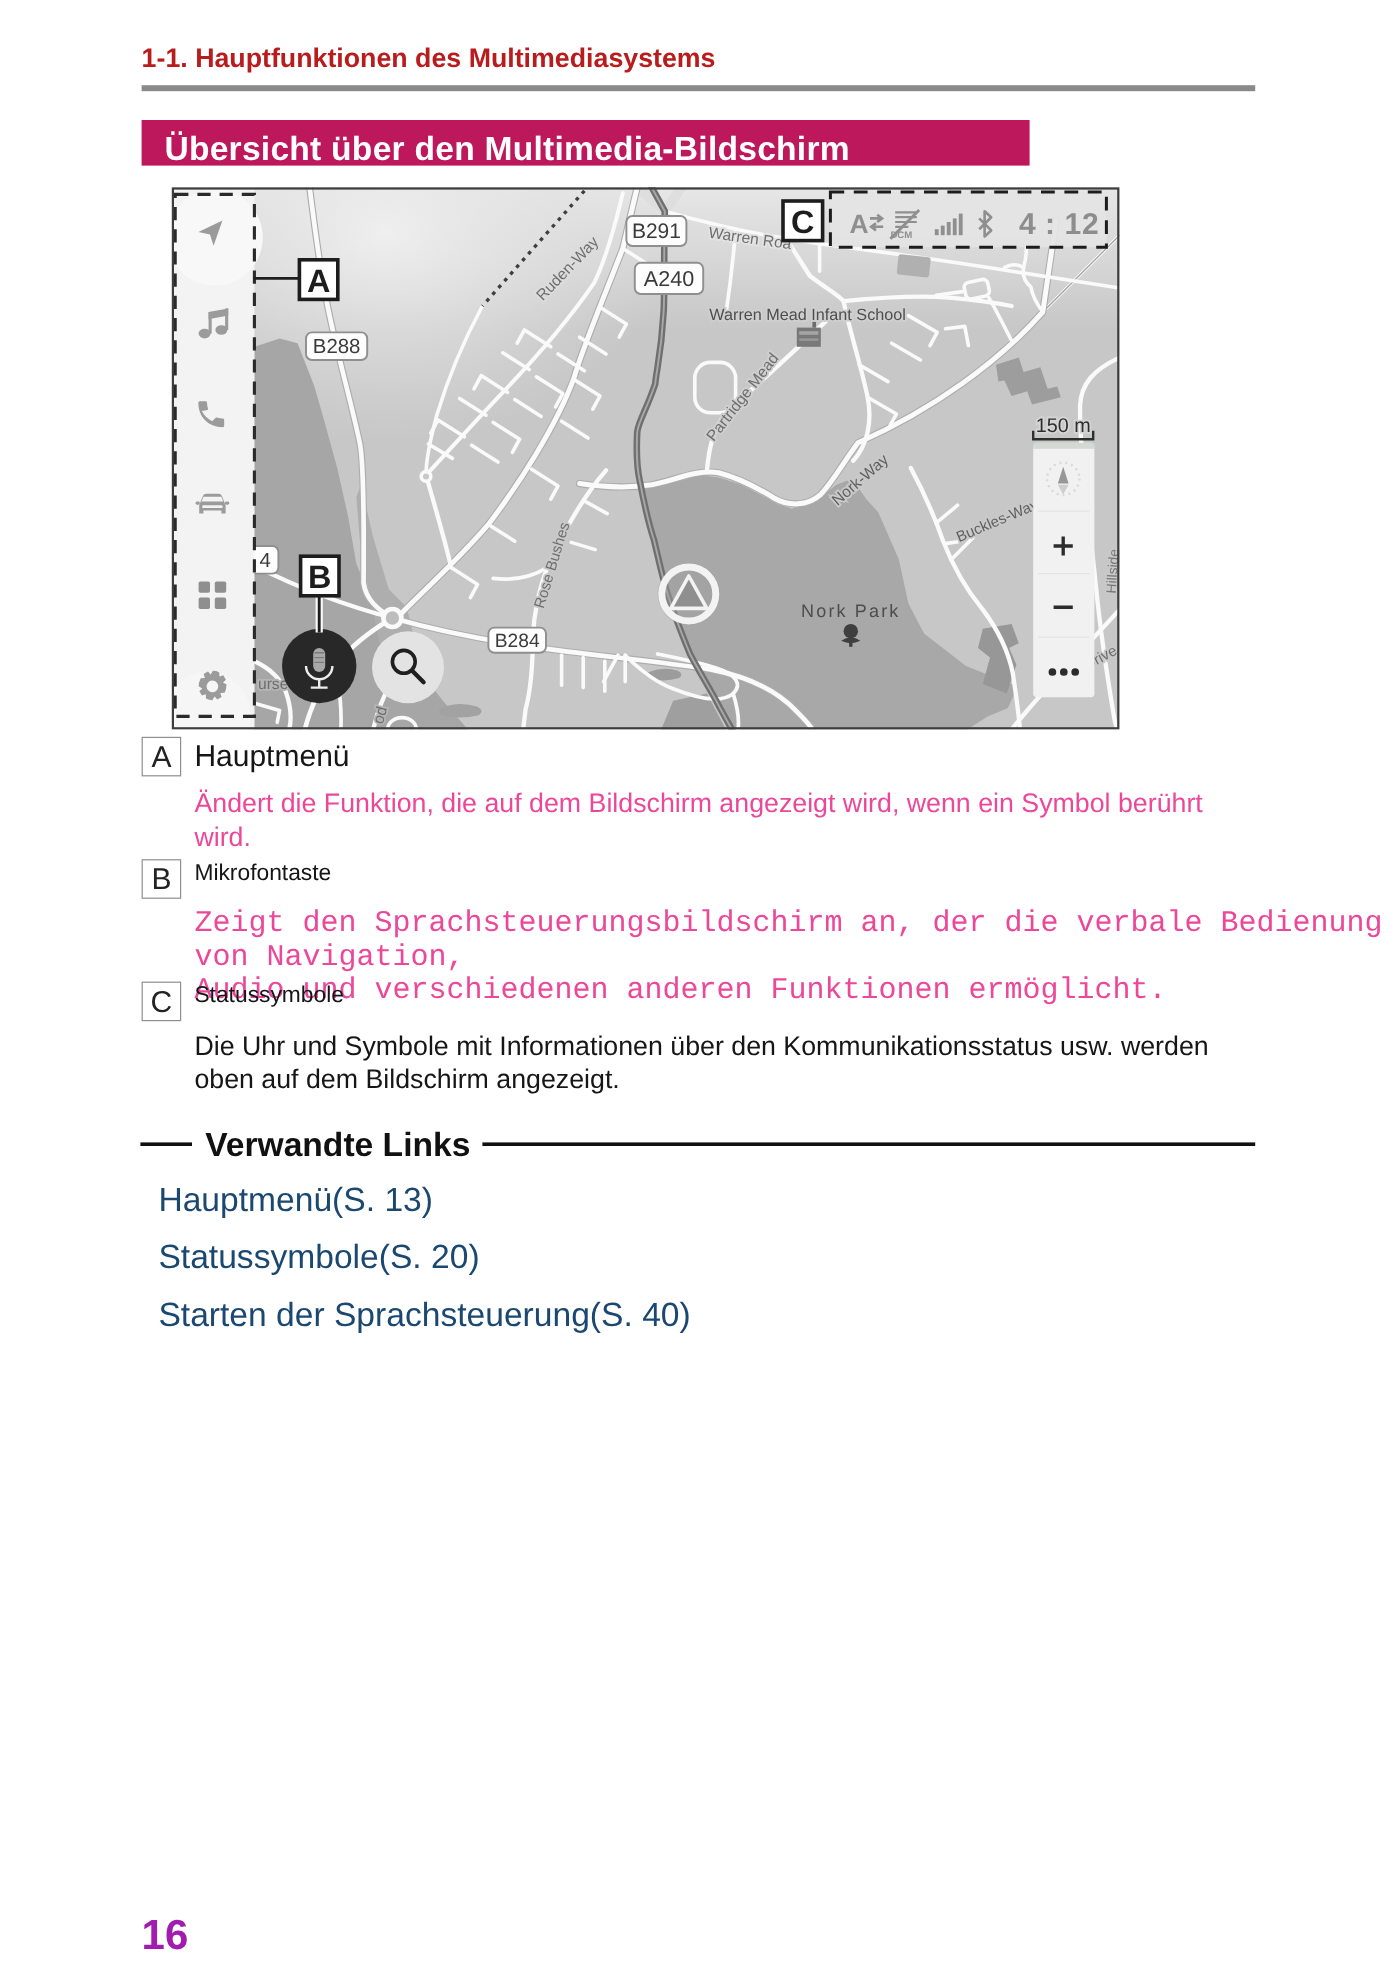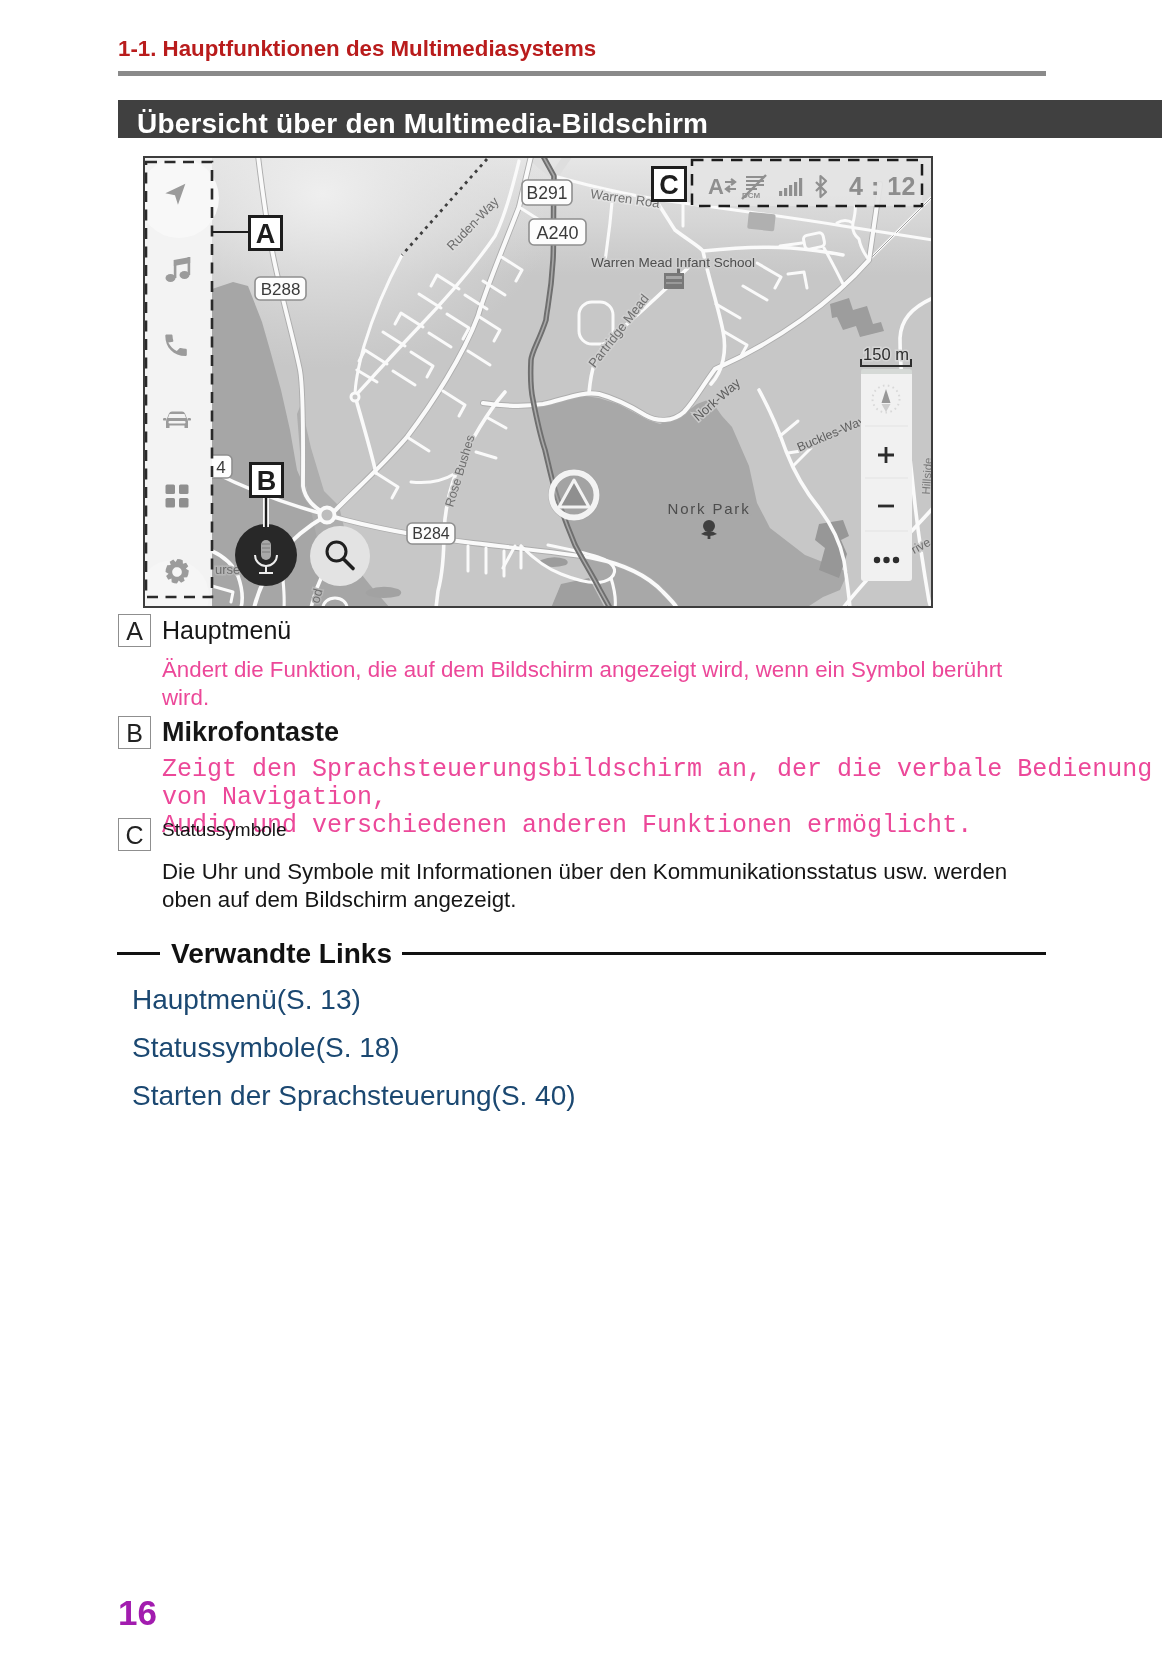--- a/index.html
+++ b/index.html
@@ -9,21 +9,21 @@
   *{-webkit-font-smoothing:antialiased;}
   .abs{position:absolute;}
 </style>
 </head>
 <body>
 
 <div class="abs" style="left:118px;top:36px;font-size:22.3px;font-weight:bold;color:#b91c1c;">1-1. Hauptfunktionen des Multimediasystems</div>
 
 <div class="abs" style="left:118px;top:71px;width:928px;height:5px;background:#8a8a8a;"></div>
 
-<div class="abs" style="left:118px;top:100px;width:1044px;height:38px;background:#404040;">
+<div class="abs" style="left:118px;top:100px;width:740px;height:38px;background:#be185d;">
   <span style="position:absolute;left:19px;top:8px;font-size:28px;font-weight:bold;color:#ffffff;letter-spacing:0.2px;">Übersicht über den Multimedia-Bildschirm</span>
 </div>
 
 <div class="abs" style="left:143px;top:156px;">
 <svg width="790" height="452" viewBox="0 0 790 452" xmlns="http://www.w3.org/2000/svg" font-family="Liberation Sans, sans-serif" style="display:block">
   <defs>
     <linearGradient id="topfade" x1="0" y1="0" x2="0" y2="1">
       <stop offset="0" stop-color="#e7e7e7"></stop>
       <stop offset="0.55" stop-color="#dcdcdc" stop-opacity="0.7"></stop>
       <stop offset="1" stop-color="#d8d8d8" stop-opacity="0"></stop>
@@ -366,33 +366,33 @@
 </div>
 
 <div class="abs" style="left:118px;top:614px;width:31px;height:31px;border:1px solid #8f8f8f;text-align:center;line-height:32px;font-size:25px;color:#222;">A</div>
 
 <div class="abs" style="left:162px;top:616px;font-size:25px;color:#161616;">Hauptmenü</div>
 
 <div class="abs" style="left:162px;top:656px;font-size:22.3px;line-height:28px;color:#ec4899;">Ändert die Funktion, die auf dem Bildschirm angezeigt wird, wenn ein Symbol berührt<br>wird.</div>
 
 <div class="abs" style="left:118px;top:716px;width:31px;height:31px;border:1px solid #8f8f8f;text-align:center;line-height:32px;font-size:25px;color:#222;">B</div>
 
-<div class="abs" style="left:162px;top:717px;font-size:27px;color:#161616;font-weight:bold;">Mikrofontaste</div>
+<div class="abs" style="left:162px;top:717px;font-size:19px;color:#161616;">Mikrofontaste</div>
 
 <div class="abs" style="left:162px;top:756px;font-size:25px;line-height:28px;color:#ec4899;font-family:Liberation Mono, monospace;">Zeigt den Sprachsteuerungsbildschirm an, der die verbale Bedienung von Navigation,<br>Audio und verschiedenen anderen Funktionen ermöglicht.</div>
 
 <div class="abs" style="left:118px;top:818px;width:31px;height:31px;border:1px solid #8f8f8f;text-align:center;line-height:32px;font-size:25px;color:#222;">C</div>
 
 <div class="abs" style="left:162px;top:819px;font-size:19px;color:#161616;">Statussymbole</div>
 
 <div class="abs" style="left:162px;top:858px;font-size:22.3px;line-height:28px;color:#161616;">Die Uhr und Symbole mit Informationen über den Kommunikationsstatus usw. werden<br>oben auf dem Bildschirm angezeigt.</div>
 
 <div class="abs" style="left:117px;top:952px;width:43px;height:3px;background:#111;"></div>
 <div class="abs" style="left:171px;top:938px;font-size:28px;font-weight:bold;color:#111;">Verwandte Links</div>
 <div class="abs" style="left:402px;top:952px;width:644px;height:3px;background:#111;"></div>
 
 <div class="abs" style="left:132px;top:984px;font-size:28px;color:#1b4871;">Hauptmenü(S. 13)</div>
 
-<div class="abs" style="left:132px;top:1032px;font-size:28px;color:#1b4871;">Statussymbole(S. 18)</div>
+<div class="abs" style="left:132px;top:1032px;font-size:28px;color:#1b4871;">Statussymbole(S. 20)</div>
 
 <div class="abs" style="left:132px;top:1080px;font-size:28px;color:#1b4871;">Starten der Sprachsteuerung(S. 40)</div>
 
 <div class="abs" style="left:118px;top:1593px;font-size:35px;font-weight:bold;color:#a21caf;">16</div>
 
 </body></html>

